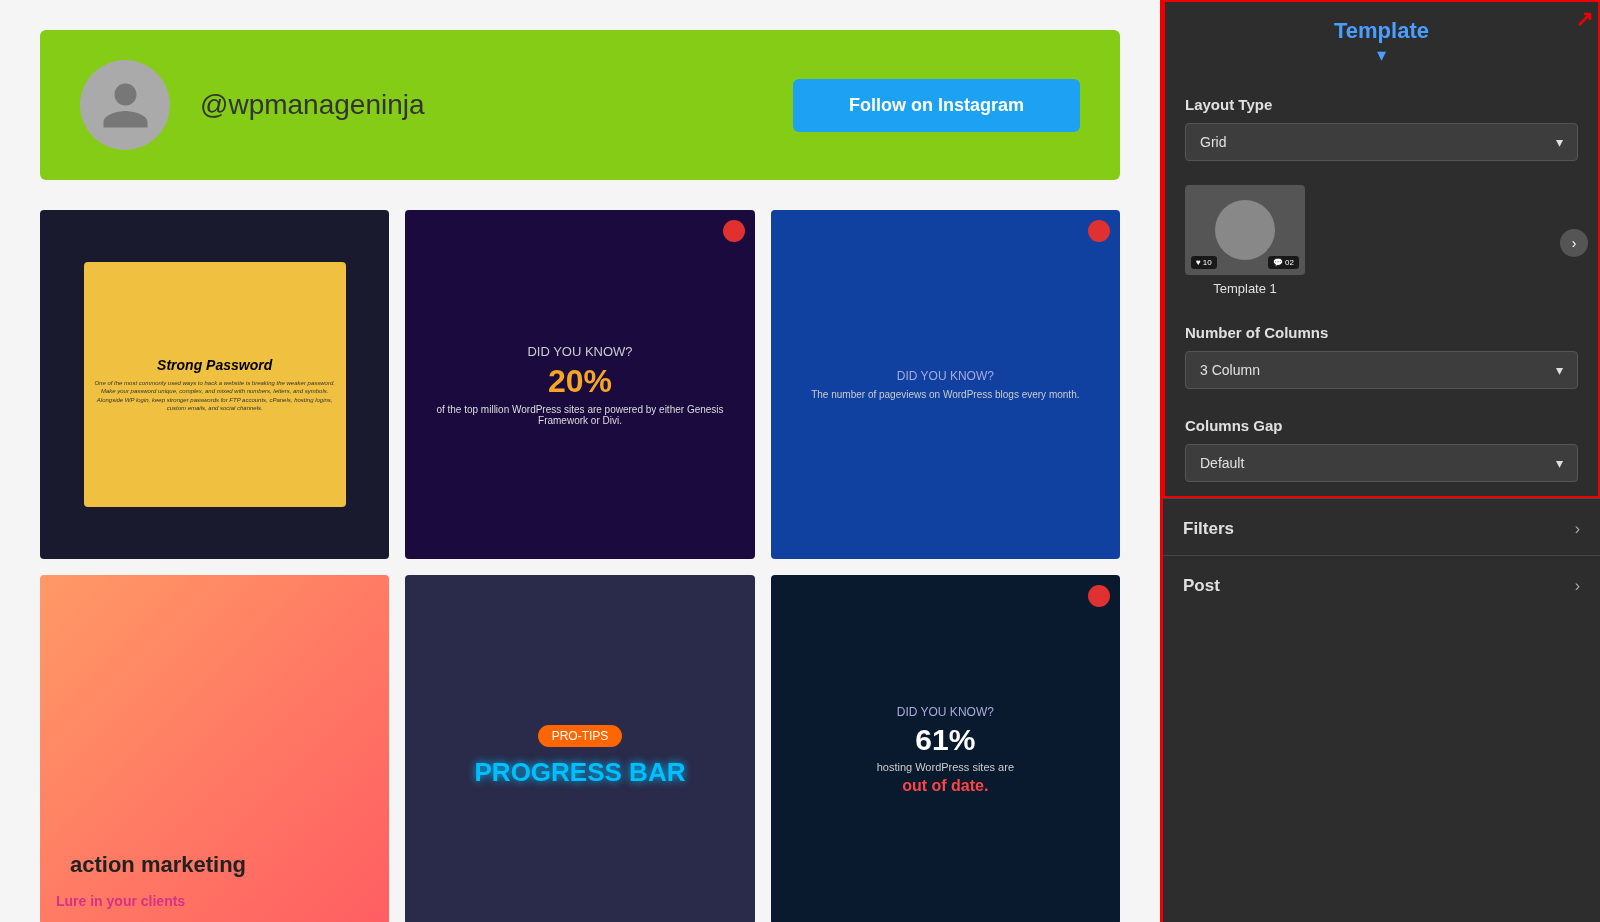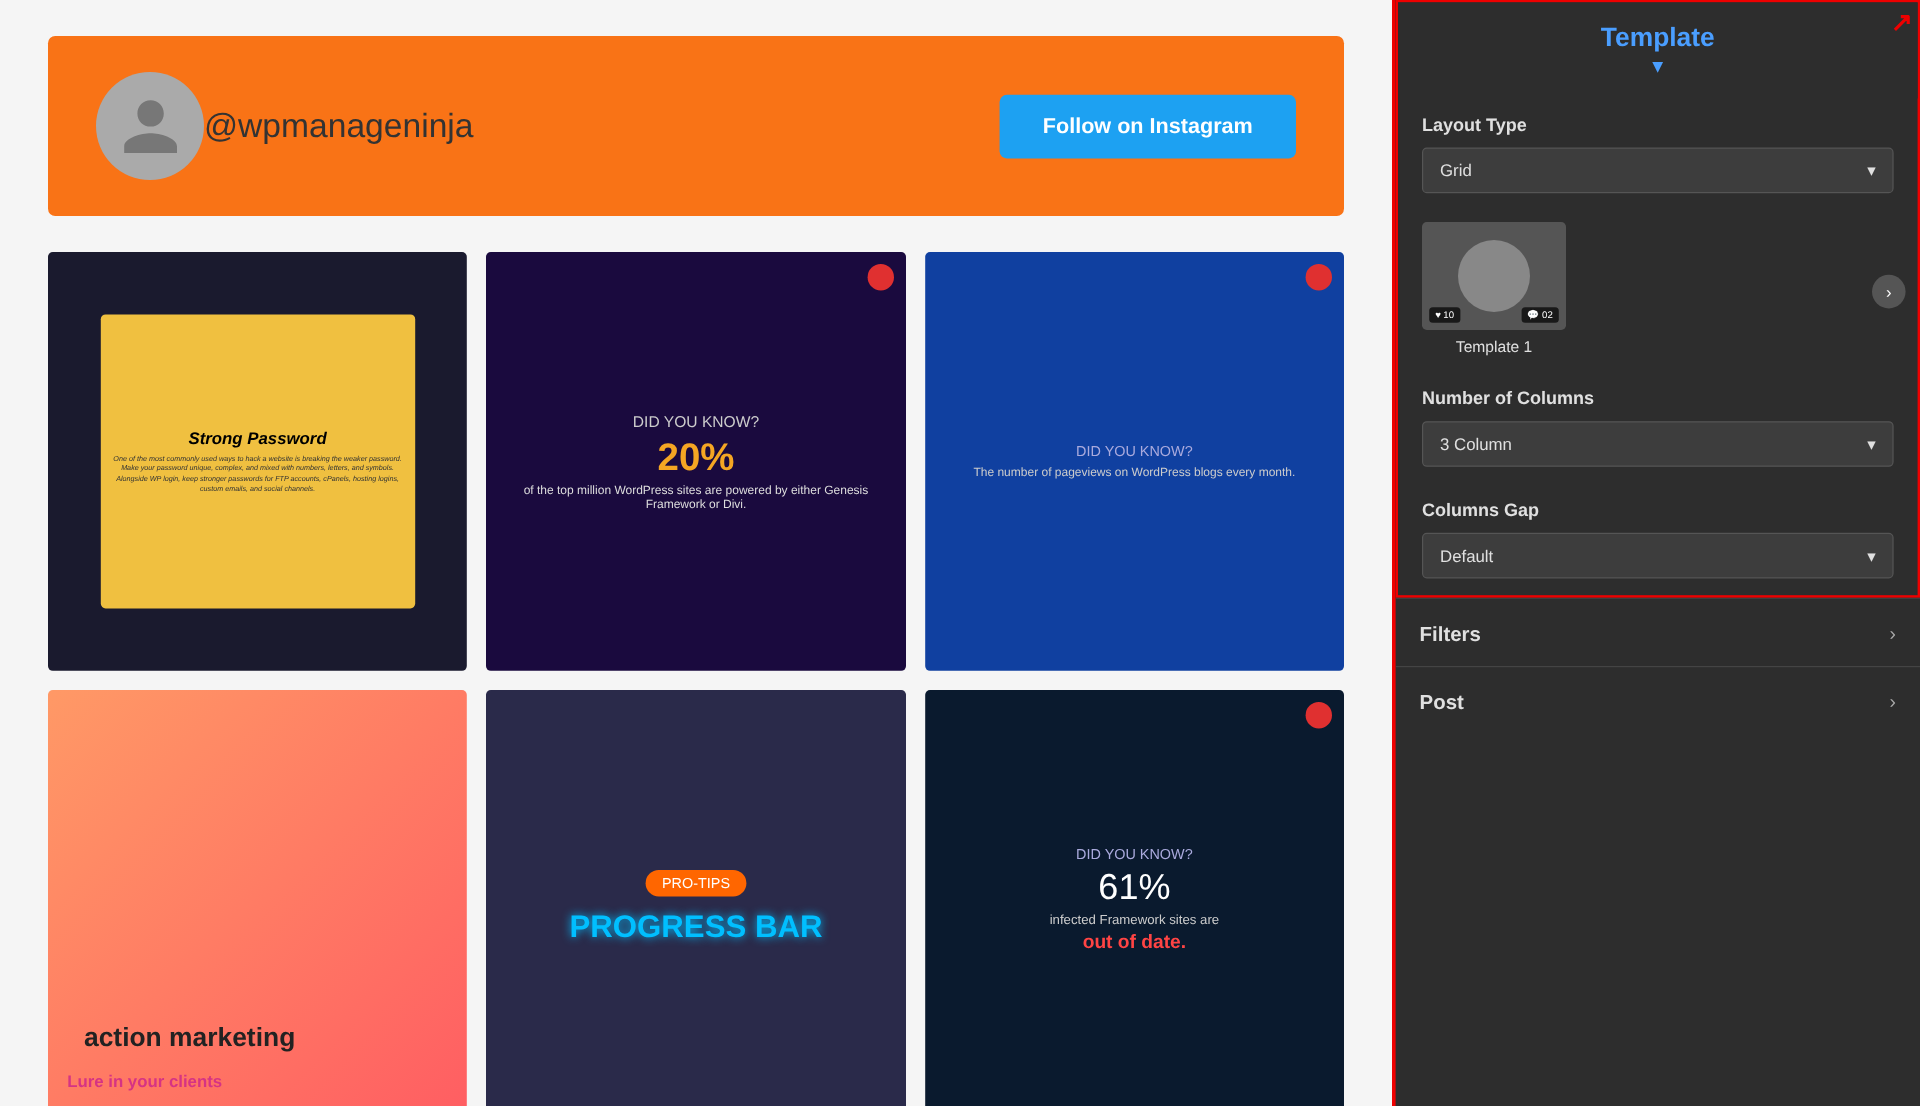--- a/index.html
+++ b/index.html
@@ -15,25 +15,26 @@
     
     .main-content {
       flex: 1;
       background: #f5f5f5;
       padding: 30px 40px;
       overflow-y: auto;
     }
 
     
     .profile-header {
-      background: #f97316;
+      background: #84cc16;
       border-radius: 6px;
       padding: 30px 40px;
       display: flex;
       align-items: center;
+      gap: 30px;
       margin-bottom: 30px;
     }
 
     .avatar-circle {
       width: 90px;
       height: 90px;
       border-radius: 50%;
       background: #aaa;
       display: flex;
       align-items: center;
@@ -52,21 +53,21 @@
       font-weight: 400;
       color: #333;
       flex: 1;
     }
 
     .follow-btn {
       background: #1da1f2;
       color: #fff;
       border: none;
       border-radius: 6px;
-      padding: 16px 36px;
+      padding: 16px 56px;
       font-size: 18px;
       font-weight: 600;
       cursor: pointer;
     }
 
     
     .instagram-grid {
       display: grid;
       grid-template-columns: repeat(3, 1fr);
       gap: 16px;
@@ -223,21 +224,21 @@
       justify-content: center;
       position: relative;
     }
     .grid-item-6-content {
       text-align: center;
       color: #fff;
       padding: 10px;
     }
     .grid-item-6-percent {
       font-size: 30px;
-      font-weight: 400;
+      font-weight: 700;
       color: #fff;
     }
     .grid-item-6-text {
       font-size: 11px;
       color: #ccc;
       margin-top: 4px;
     }
     .grid-item-6-danger {
       font-size: 16px;
       font-weight: 800;
@@ -464,21 +465,21 @@
         <div class="grid-item-5-badge">PRO-TIPS</div>
         <div class="grid-item-5-title">PROGRESS BAR</div>
       </div>
     </div>
 
     <div class="grid-item grid-item-6">
       <div class="badge-red"></div>
       <div class="grid-item-6-content">
         <div style="font-size:12px;color:#aad;margin-bottom:4px;">DID YOU KNOW?</div>
         <div class="grid-item-6-percent">61%</div>
-        <div class="grid-item-6-text">infected Framework sites are</div>
+        <div class="grid-item-6-text">hosting WordPress sites are</div>
         <div class="grid-item-6-danger">out of date.</div>
       </div>
     </div>
 
   </div>
 </div>
 
 <div class="right-sidebar">
 
   <div class="template-section" style="position:relative;">

